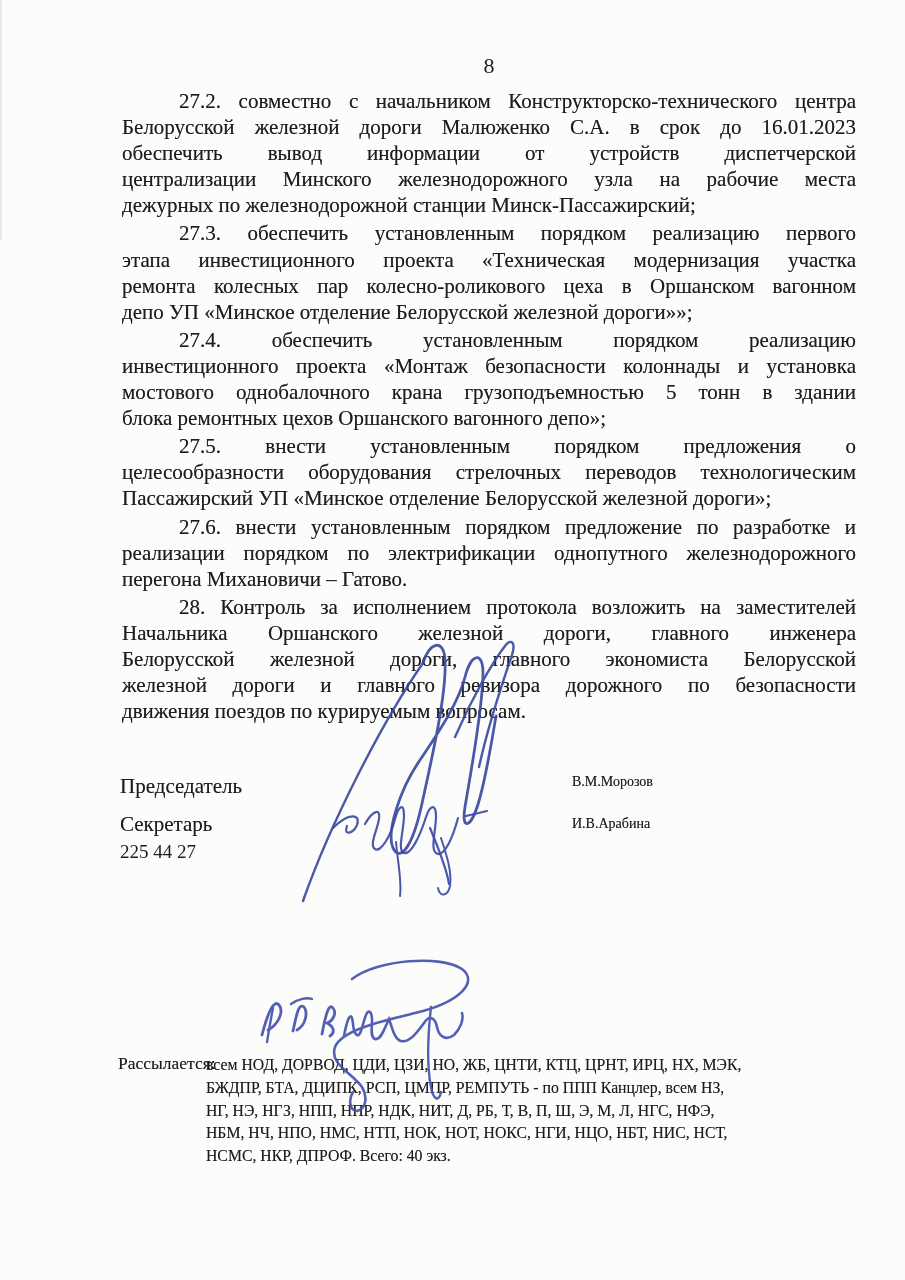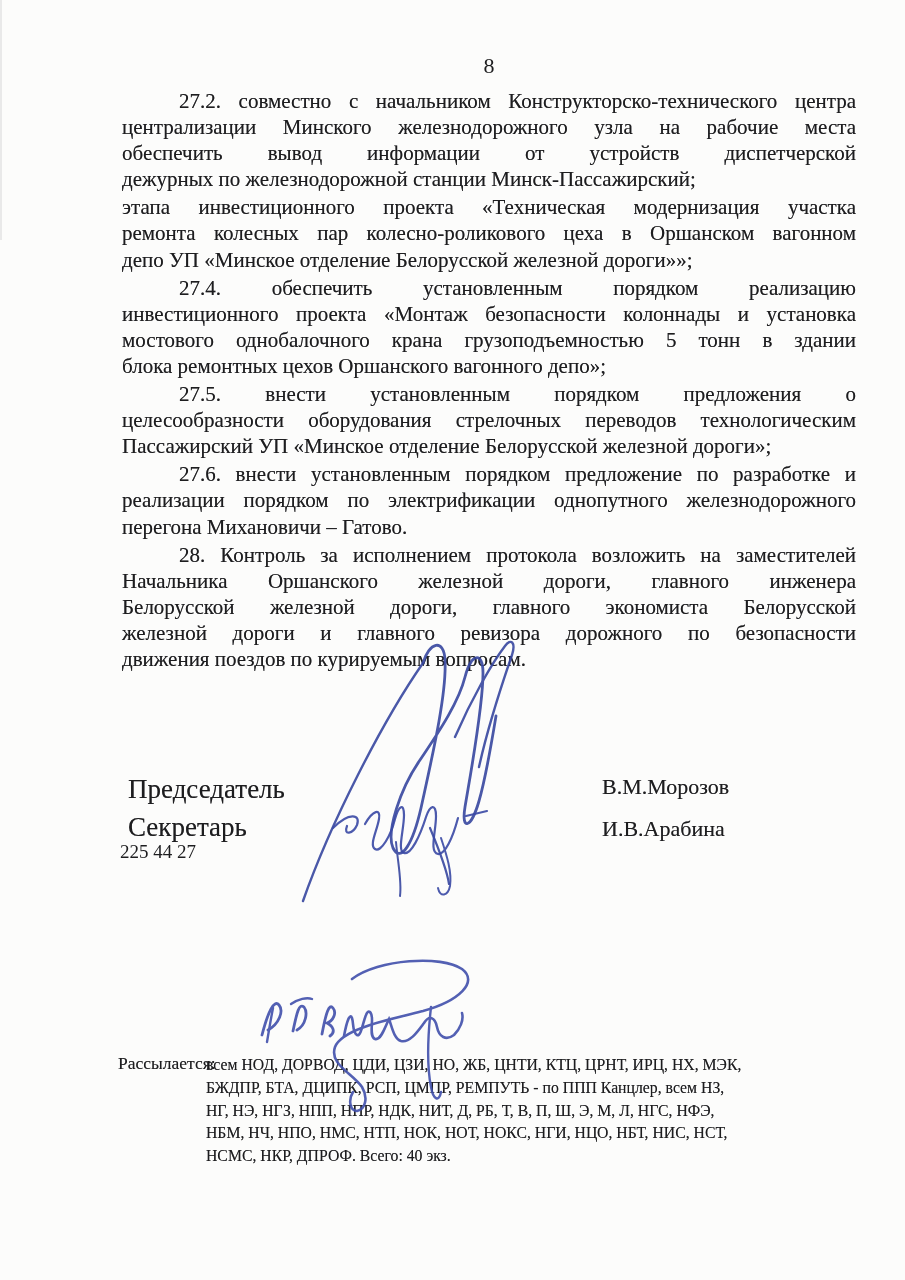--- a/index.html
+++ b/index.html
@@ -26,22 +26,22 @@
     text-shadow: 0 0 .4px rgba(20,20,25,.55);
   }
   .para { margin: 2px; padding: 0; }
   .ln {
     height: 26.1px; line-height: 26.1px;
     text-align: justify; text-align-last: justify;
     white-space: normal; overflow: visible;
   }
   .ln.first { padding-left: 57px; }
   .ln.last { text-align-last: left; }
-  .sig-label { position: absolute; left: 128px; font-size: 27px; text-shadow: 0 0 .4px rgba(20,20,25,.5); }
-  .sig-name  { position: absolute; left: 602px; font-size: 22px; text-shadow: 0 0 .4px rgba(20,20,25,.5); }
+  .sig-label { position: absolute; left: 120px; font-size: 21px; text-shadow: 0 0 .4px rgba(20,20,25,.5); }
+  .sig-name  { position: absolute; left: 572px; font-size: 14px; text-shadow: 0 0 .4px rgba(20,20,25,.5); }
   .phone { position: absolute; left: 120px; top: 841px; font-size: 19px; }
   .distribution {
     position: absolute; top: 1053px; left: 0; width: 905px;
     font-size: 17.5px; text-shadow: 0 0 .3px rgba(20,20,25,.5);
   }
   .dist-label { position: absolute; left: 118px; top: 0; white-space: nowrap; text-align: center; }
   .dist-lines { position: absolute; left: 206px; top: 0; width: 700px; }
   .dist-ln {
     height: 22.8px; line-height: 22.8px; white-space: nowrap;
     transform: scaleX(0.90); transform-origin: left center;
@@ -53,25 +53,27 @@
 
 <div class="page">
 
   <div class="scan-edge"></div>
 
   <div class="page-number">8</div>
 
   <div class="body-text">
     <div class="para">
       <div class="ln first">27.2. совместно с начальником Конструкторско-технического центра</div>
+      <div class="ln">Белорусской железной дороги Малюженко С.А. в срок до 16.01.2023</div>
+      <div class="ln">обеспечить вывод информации от устройств диспетчерской</div>
       <div class="ln">централизации Минского железнодорожного узла на рабочие места</div>
-      <div class="ln">обеспечить вывод информации от устройств диспетчерской</div>
       <div class="ln last">дежурных по железнодорожной станции Минск-Пассажирский;</div>
     </div>
     <div class="para">
+      <div class="ln first">27.3. обеспечить установленным порядком реализацию первого</div>
       <div class="ln">этапа инвестиционного проекта «Техническая модернизация участка</div>
       <div class="ln">ремонта колесных пар колесно-роликового цеха в Оршанском вагонном</div>
       <div class="ln last">депо УП «Минское отделение Белорусской железной дороги»»;</div>
     </div>
     <div class="para">
       <div class="ln first">27.4. обеспечить установленным порядком реализацию</div>
       <div class="ln">инвестиционного проекта «Монтаж безопасности колоннады и установка</div>
       <div class="ln">мостового однобалочного крана грузоподъемностью 5 тонн в здании</div>
       <div class="ln last">блока ремонтных цехов Оршанского вагонного депо»;</div>
     </div>

